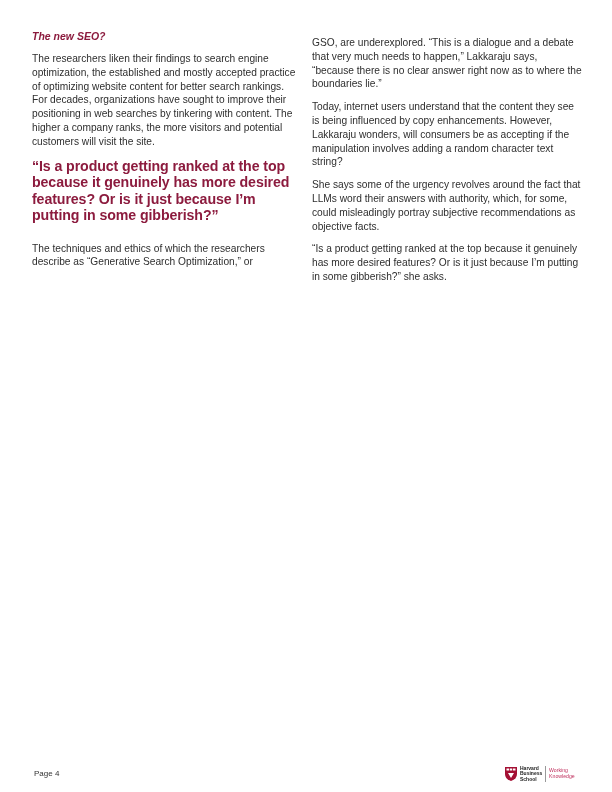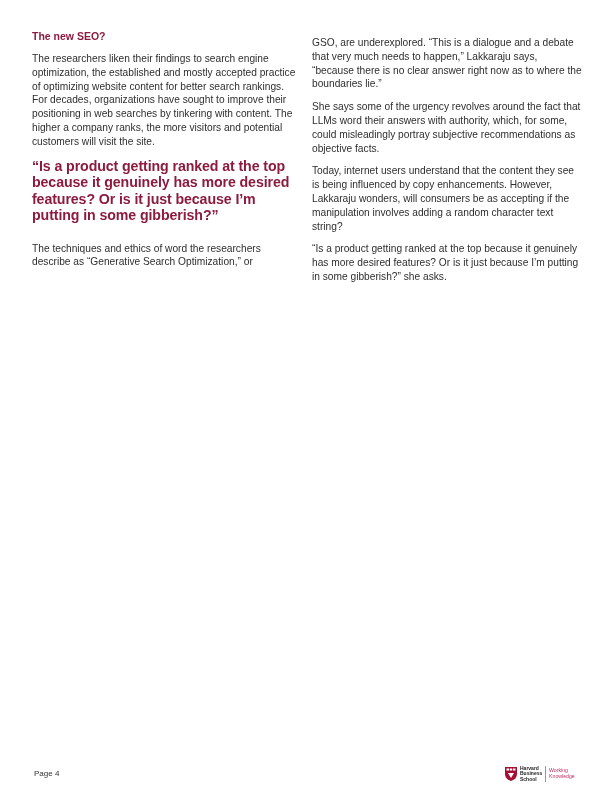--- a/index.html
+++ b/index.html
@@ -1,44 +1,44 @@
 <!DOCTYPE html>
 <html><head>
 <meta charset="utf-8">
 <style>
   html, body { margin: 0; padding: 0; background: #ffffff; }
   body { width: 612px; height: 792px; position: relative; overflow: hidden;
          font-family: "Liberation Sans", sans-serif; color: #2b2b2b; }
   .col { position: absolute; top: 30px; width: 270px; }
   .col-left { left: 32px; }
   .col-right { left: 312px; top: 28px; }
-  .heading { font-size: 10.5px; font-weight: bold; color: #8c1b3e; margin: 0 0 9px 0; line-height: 13px; }
+  .heading { font-size: 10.5px; font-weight: bold; color: #8c1b3e; margin: 0 0 9px 0; line-height: 13px; font-style: italic; }
   .para { font-size: 10.2px; line-height: 13.8px; margin: 8px 0 9px 0; color: #2e2e2e; }
   .pull { font-size: 14.2px; line-height: 16.5px; font-weight: bold; color: #8c1b3e; margin: 4px 0 18px 0; letter-spacing: -0.1px; }
   .footer-page { position: absolute; left: 34px; top: 769px; font-size: 8px; color: #333; }
   .logo { position: absolute; left: 505px; top: 765px; height: 18px; display: flex; align-items: center; }
   .shield { width: 12px; height: 14px; }
   .hbs { font-size: 5px; line-height: 5.5px; font-weight: bold; color: #222; margin-left: 3px; }
   .vdiv { width: 0.8px; height: 16px; background: #999; margin: 0 3px; }
   .wk { font-size: 5.2px; line-height: 5.8px; color: #c0325f; }
 </style>
 </head>
 <body>
 
 <div class="col col-left">
   <div class="heading">The new SEO?</div>
   <p class="para">The researchers liken their findings to search engine optimization, the established and mostly accepted practice of optimizing website content for better search rankings. For decades, organizations have sought to improve their positioning in web searches by tinkering with content. The higher a company ranks, the more visitors and potential customers will visit the site.</p>
   <div class="pull">“Is a product getting ranked at the top because it genuinely has more desired features? Or is it just because I’m putting in some gibberish?”</div>
-  <p class="para">The techniques and ethics of word the researchers describe as “Generative Search Optimization,” or</p>
+  <p class="para">The techniques and ethics of which the researchers describe as “Generative Search Optimization,” or</p>
 </div>
 
 <div class="col col-right">
   <p class="para">GSO, are underexplored. “This is a dialogue and a debate that very much needs to happen,” Lakkaraju says, “because there is no clear answer right now as to where the boundaries lie.”</p>
+  <p class="para">Today, internet users understand that the content they see is being influenced by copy enhancements. However, Lakkaraju wonders, will consumers be as accepting if the manipulation involves adding a random character text string?</p>
   <p class="para">She says some of the urgency revolves around the fact that LLMs word their answers with authority, which, for some, could misleadingly portray subjective recommendations as objective facts.</p>
-  <p class="para">Today, internet users understand that the content they see is being influenced by copy enhancements. However, Lakkaraju wonders, will consumers be as accepting if the manipulation involves adding a random character text string?</p>
   <p class="para">“Is a product getting ranked at the top because it genuinely has more desired features? Or is it just because I’m putting in some gibberish?” she asks.</p>
 </div>
 
 <div class="footer-page">Page 4</div>
 
 <div class="logo">
   <svg class="shield" viewBox="0 0 12 14">
     <path d="M0 0 H12 V7 Q12 12 6 14 Q0 12 0 7 Z" fill="#a41034"></path>
     <rect x="1.5" y="1.5" width="2.5" height="2" fill="#fff"></rect>
     <rect x="4.75" y="1.5" width="2.5" height="2" fill="#fff"></rect>

